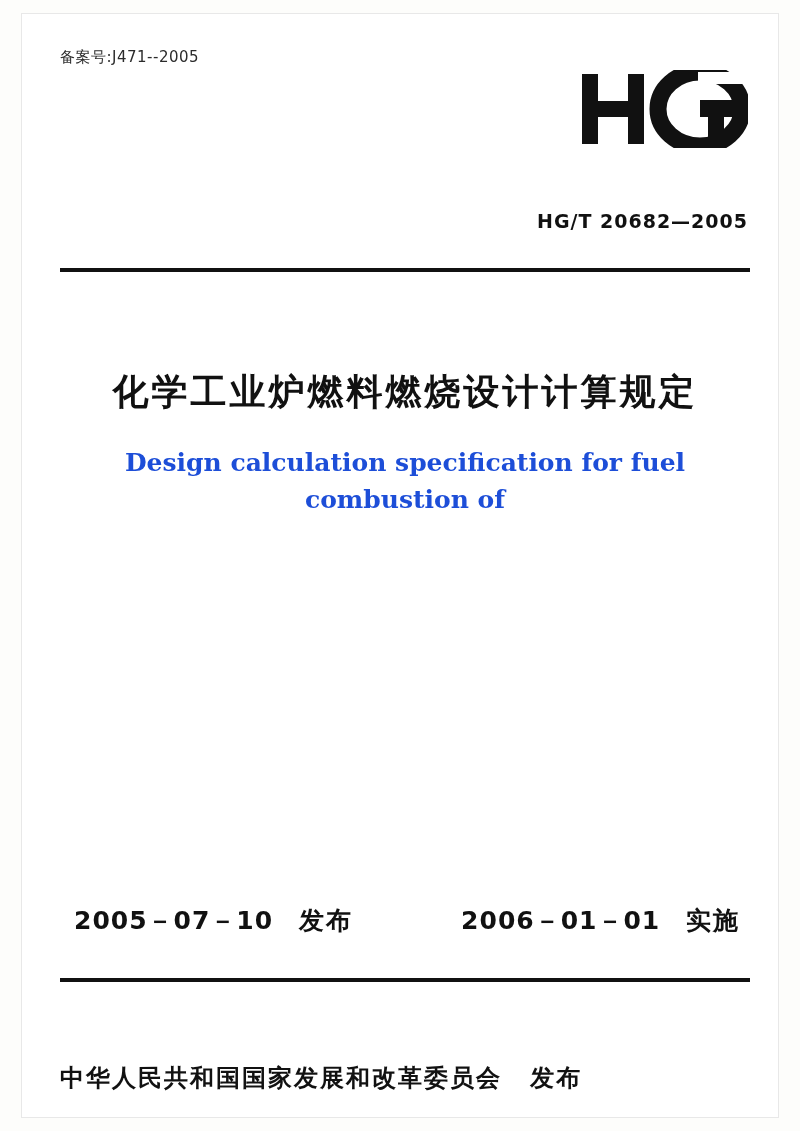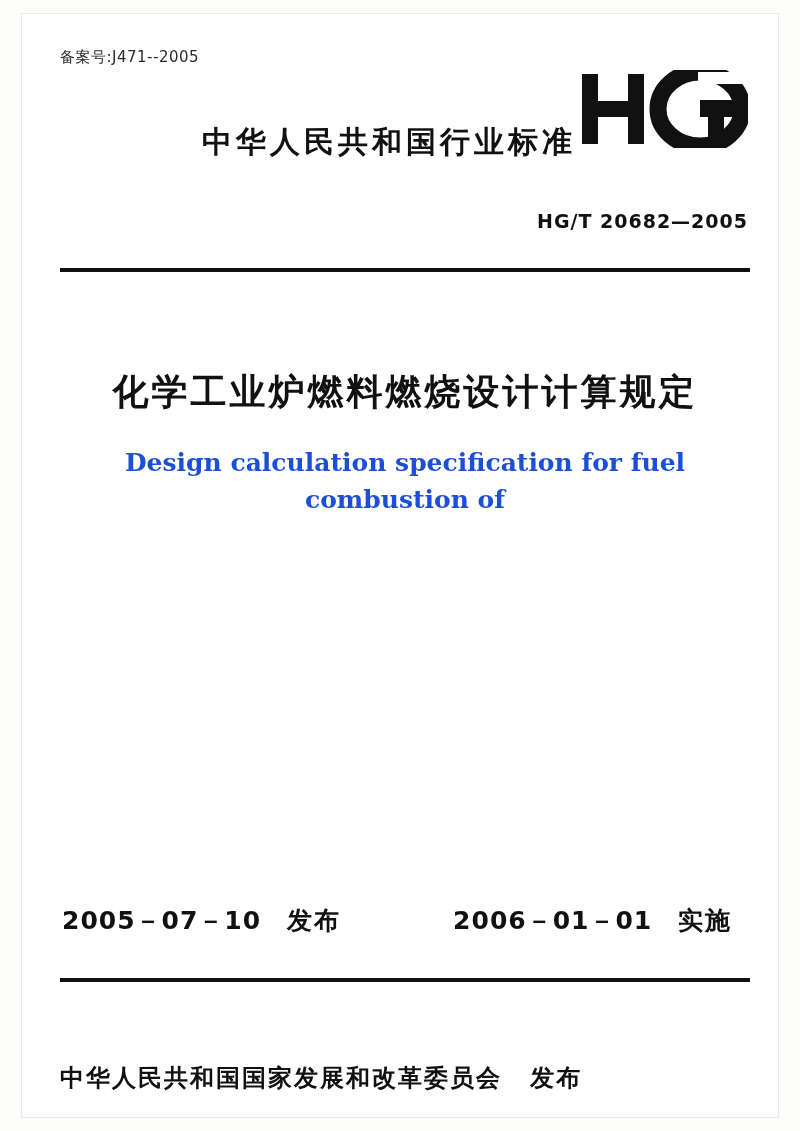--- a/index.html
+++ b/index.html
@@ -134,22 +134,22 @@
     font-size: 25px;
     font-weight: bold;
     letter-spacing: 1px;
     color: #111;
     white-space: nowrap;
   }
   .date-block .verb {
     margin-left: 16px;
     letter-spacing: 2px;
   }
-  .date-left { margin-left: 2px; }
-  .date-right { margin-right: 18px; }
+  .date-left { margin-left: 14px; }
+  .date-right { margin-right: 10px; }
 
   
   .issuer {
     position: absolute;
     left: 0;
     top: 1030px;
     width: 690px;
     text-align: left;
     font-family: "DejaVu Sans", sans-serif;
     font-size: 24px;
@@ -176,21 +176,20 @@
           <rect x="48" y="4" width="16" height="70" fill="#111"></rect>
           <rect x="2" y="31" width="62" height="16" fill="#111"></rect>
 
           <path d="M78 39 a42 37 0 1 1 42 37 a42 37 0 0 1 -42 -37 z" fill="none" stroke="#111" stroke-width="17"></path>
           <rect x="120" y="30" width="42" height="17" fill="#111"></rect>
           <rect x="128" y="30" width="16" height="46" fill="#111"></rect>
           <rect x="118" y="2" width="48" height="12" fill="#ffffff"></rect>
         </svg>
       </div>
 
-      <div class="authority">中华人民共和国行业标准</div>
 
       <div class="std-code">HG/T 20682—2005</div>
 
       <div class="rule rule-top"></div>
 
       <div class="title-cn">化学工业炉燃料燃烧设计计算规定</div>
 
       <div class="title-en">
         <span>Design calculation specification for fuel combustion of</span>
       </div>

